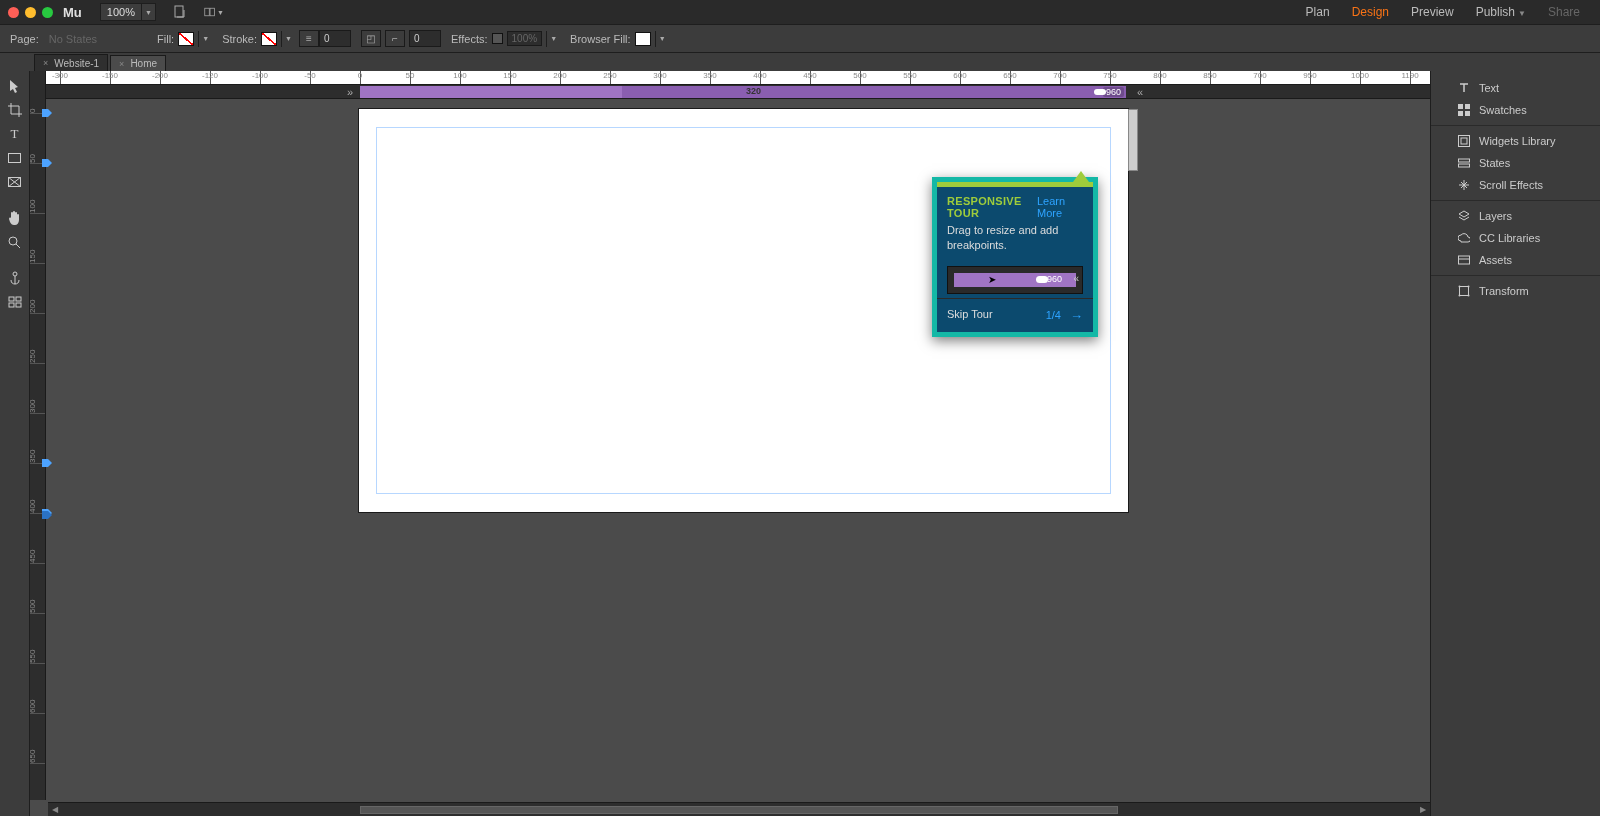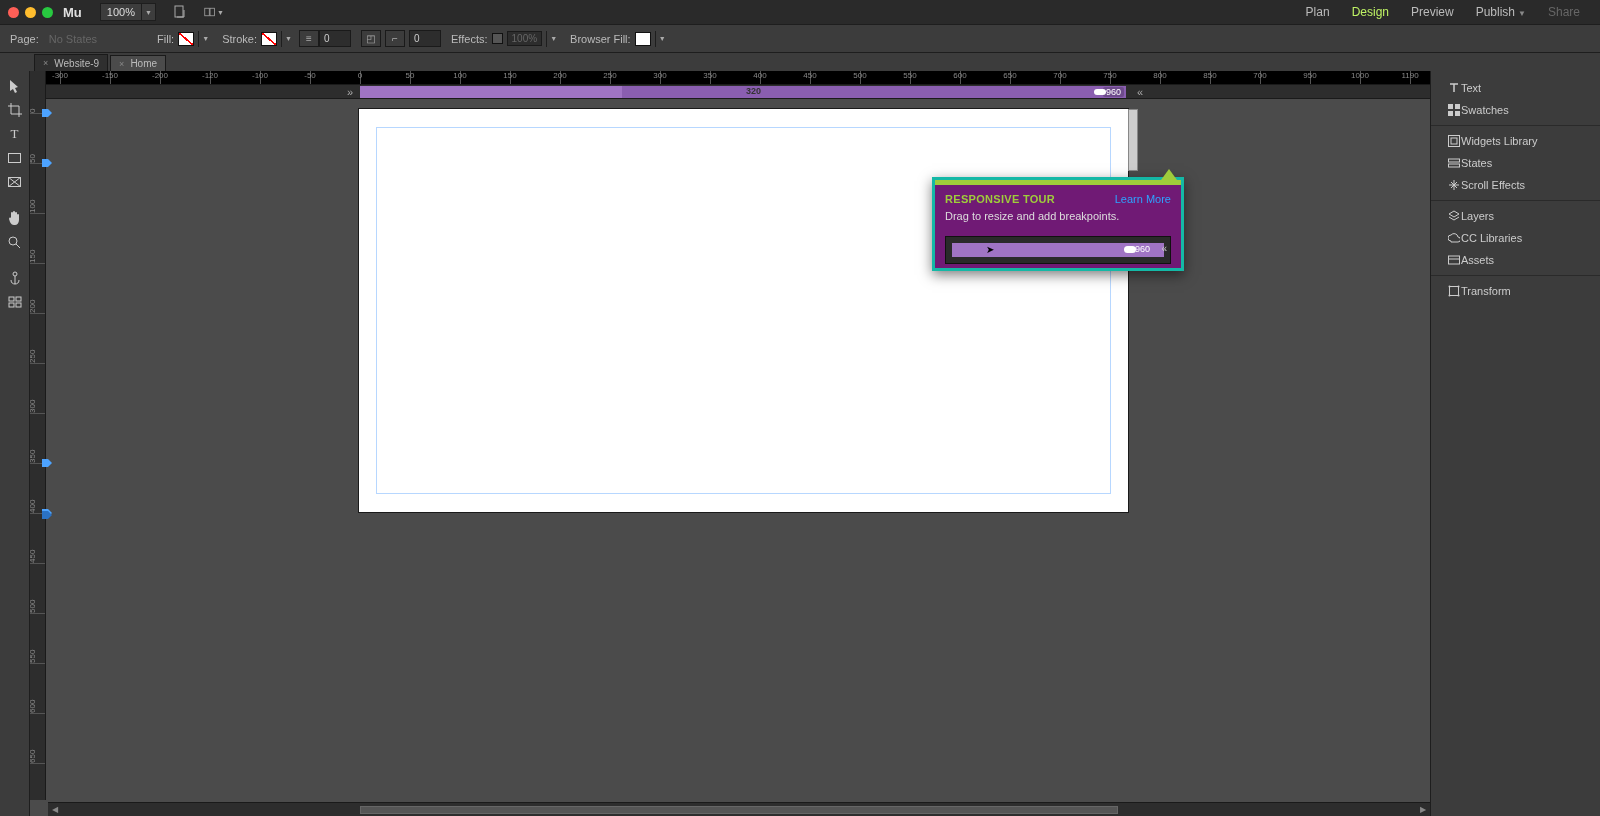--- a/index.html
+++ b/index.html
@@ -12,21 +12,21 @@
 .tl-yellow { background: #ffbd2e; }
 .tl-green { background: #28c940; }
 .app-brand { margin-left: 4px; font-weight: bold; color: #e0e0e0; font-size: 13px; }
 .zoom-box { margin-left: 12px; display: flex; align-items: center; background: #3d3d3d; border: 1px solid #1e1e1e; height: 18px; }
 .zoom-val { padding: 0 6px; color: #ddd; font-size: 11px; }
 .zoom-drop { width: 14px; height: 16px; border-left: 1px solid #1e1e1e; display: flex; align-items: center; justify-content: center; color: #aaa; font-size: 7px; }
 .titlebar-icon { width: 20px; height: 18px; margin-left: 8px; display: flex; align-items: center; justify-content: center; color: #aaa; }
 .titlebar-spacer { flex: 1; }
 .view-tabs { display: flex; gap: 22px; align-items: center; margin-right: 12px; }
 .view-tab { color: #bbb; font-size: 12px; cursor: pointer; }
-.view-tab.active { color: #bef264; }
+.view-tab.active { color: #f97316; }
 .view-tab.disabled { color: #666; }
 .publish-drop { font-size: 8px; margin-left: 3px; color: #888; }
 
 
 .options-bar { height: 29px; background: #3c3c3c; border-top: 1px solid #1e1e1e; border-bottom: 1px solid #1e1e1e; display: flex; align-items: center; padding: 0 10px; gap: 10px; }
 .opt-label { color: #bbb; font-size: 11px; }
 .opt-val-dim { color: #666; font-size: 11px; }
 .swatch { width: 16px; height: 14px; border: 1px solid #111; position: relative; }
 .swatch-none { background: #fff; }
 .swatch-none::after { content: ""; position: absolute; inset: 0; background: linear-gradient(to top right, transparent 45%, red 45%, red 55%, transparent 55%); }
@@ -46,29 +46,29 @@
 
 
 .workspace { position: absolute; left: 0; top: 71px; right: 0; bottom: 0; display: flex; }
 
 
 .tool-strip { width: 30px; background: #3c3c3c; border-right: 1px solid #1e1e1e; padding-top: 6px; display:flex; flex-direction:column; align-items:center; gap:6px; }
 .tool-btn { width: 24px; height: 18px; display:flex; align-items:center; justify-content:center; color:#ccc; cursor:pointer; }
 
 
 .right-panels { width: 170px; background: #3c3c3c; border-left: 1px solid #1e1e1e; display:flex; flex-direction:column; }
-.panel-item { height: 22px; display:flex; align-items:center; padding:0 16px; color:#ccc; font-size:11px; cursor:pointer; }
+.panel-item { height: 22px; display:flex; align-items:center; gap:8px; padding:0 26px; color:#ccc; font-size:11px; cursor:pointer; }
 .panel-sep { height:1px; background:#2a2a2a; margin:4px 0; }
 .panel-icon { width:14px; height:14px; display:flex; align-items:center; justify-content:center; color:#aaa; }
 
 
 .canvas-area { flex:1; position:relative; overflow:hidden; background:#4b4b4b; }
 
 
-.h-ruler { position:absolute; left:16px; right:0; top:0; height:14px; background:#000000; border-bottom:1px solid #1a1a1a; overflow:hidden; }
+.h-ruler { position:absolute; left:16px; right:0; top:0; height:14px; background:#ffffff; border-bottom:1px solid #1a1a1a; overflow:hidden; }
 .h-ruler-track { position:absolute; inset:0; }
 .h-tick { position:absolute; top:0; width:1px; height:14px; background:#555; }
 .h-tick-lbl { position:absolute; top:0; color:#888; font-size:8px; transform:translateX(-50%); }
 
 
 .bp-bar { position:absolute; left:16px; right:0; top:14px; height:14px; background:#2d2d2d; border-bottom:1px solid #1a1a1a; }
 .bp-segment { position:absolute; top:1px; height:12px; background:#a074c4; }
 .bp-seg2 { background:#8a5eb0; }
 .bp-min-lbl { position:absolute; top:1px; color:#333; font-size:9px; font-weight:bold; }
 .bp-max-lbl { position:absolute; top:1px; right:2px; color:#fff; font-size:9px; background:rgba(0,0,0,.2); padding:0 3px; border-radius:2px; }
@@ -83,21 +83,21 @@
 .surface { position:absolute; left:16px; top:28px; right:0; bottom:16px; overflow:hidden; }
 .page-paper { position:absolute; background:#fff; box-shadow:0 0 0 1px #1a1a1a; }
 .page-inner-guide { position:absolute; border:1px solid #b7d7ff; pointer-events:none; }
 .side-handle { position:absolute; width:10px; background:#ccc; border:1px solid #888; cursor:ew-resize; }
 
 
 .guide-marker { position:absolute; left:12px; width:10px; height:8px; }
 .guide-marker svg { display:block; }
 
 
-.tour { position:absolute; width:252px; background:#701a75; border:3px solid #14b8a6; box-shadow:0 4px 12px rgba(0,0,0,.5); }
+.tour { position:absolute; width:166px; background:#0c4a6e; border:5px solid #14b8a6; box-shadow:0 4px 12px rgba(0,0,0,.5); }
 .tour-accent { height:5px; background:#9fcc3b; }
 .tour-arrow { position:absolute; top:-11px; right:4px; width:0; height:0; border-left:8px solid transparent; border-right:8px solid transparent; border-bottom:11px solid #9fcc3b; }
 .tour-head { display:flex; justify-content:space-between; align-items:center; padding:8px 10px 4px; }
 .tour-title { color:#9fcc3b; font-weight:bold; font-size:11px; letter-spacing:.3px; }
 .tour-link { color:#2ea3ff; font-size:11px; cursor:pointer; }
 .tour-body { padding:0 10px 8px; color:#ddd; font-size:11px; line-height:1.4; }
 .tour-illus { margin:4px 10px 4px; background:#2a2a2a; border:1px solid #111; padding:6px; }
 .illus-bar { position:relative; height:14px; background:#a074c4; }
 .illus-bar-lbl { position:absolute; right:14px; top:1px; color:#fff; font-size:9px; }
 .illus-bar-toggle { position:absolute; right:28px; top:3px; width:12px; height:7px; border-radius:4px; background:#fff; }
@@ -186,21 +186,21 @@
   <div class="opt-group">
     <span class="opt-label">Browser Fill:</span>
     <div class="swatch swatch-white"></div>
     <span class="zoom-drop">▼</span>
   </div>
 </div>
 
 <div class="doc-tabs">
   <div class="doc-tab">
     <span class="tab-x">×</span>
-    <span>Website-9</span>
+    <span>Website-1</span>
   </div>
   <div class="doc-tab active">
     <span class="tab-x">×</span>
     <span>Home</span>
   </div>
 </div>
 
 <div class="workspace">
 
   <div class="tool-strip">
@@ -403,20 +403,27 @@
         </div>
         <div class="tour-body">Drag to resize and add breakpoints.</div>
         <div class="tour-illus">
           <div class="illus-bar">
             <span class="illus-bar-cursor">➤</span>
             <span class="illus-bar-toggle"></span>
             <span class="illus-bar-lbl">960</span>
             <span class="illus-bar-chev">«</span>
           </div>
         </div>
+        <div class="tour-foot">
+          <span class="tour-skip">Skip Tour</span>
+          <span>
+            <span class="tour-step">1/4</span>
+            <span class="tour-next">→</span>
+          </span>
+        </div>
       </div>
     </div>
 
     <div class="h-scroll">
       <div class="h-scroll-btn">◀</div>
       <div class="h-scroll-track">
         <div class="h-thumb" style="left:22%; width:56%;"></div>
       </div>
       <div class="h-scroll-btn">▶</div>
     </div>

